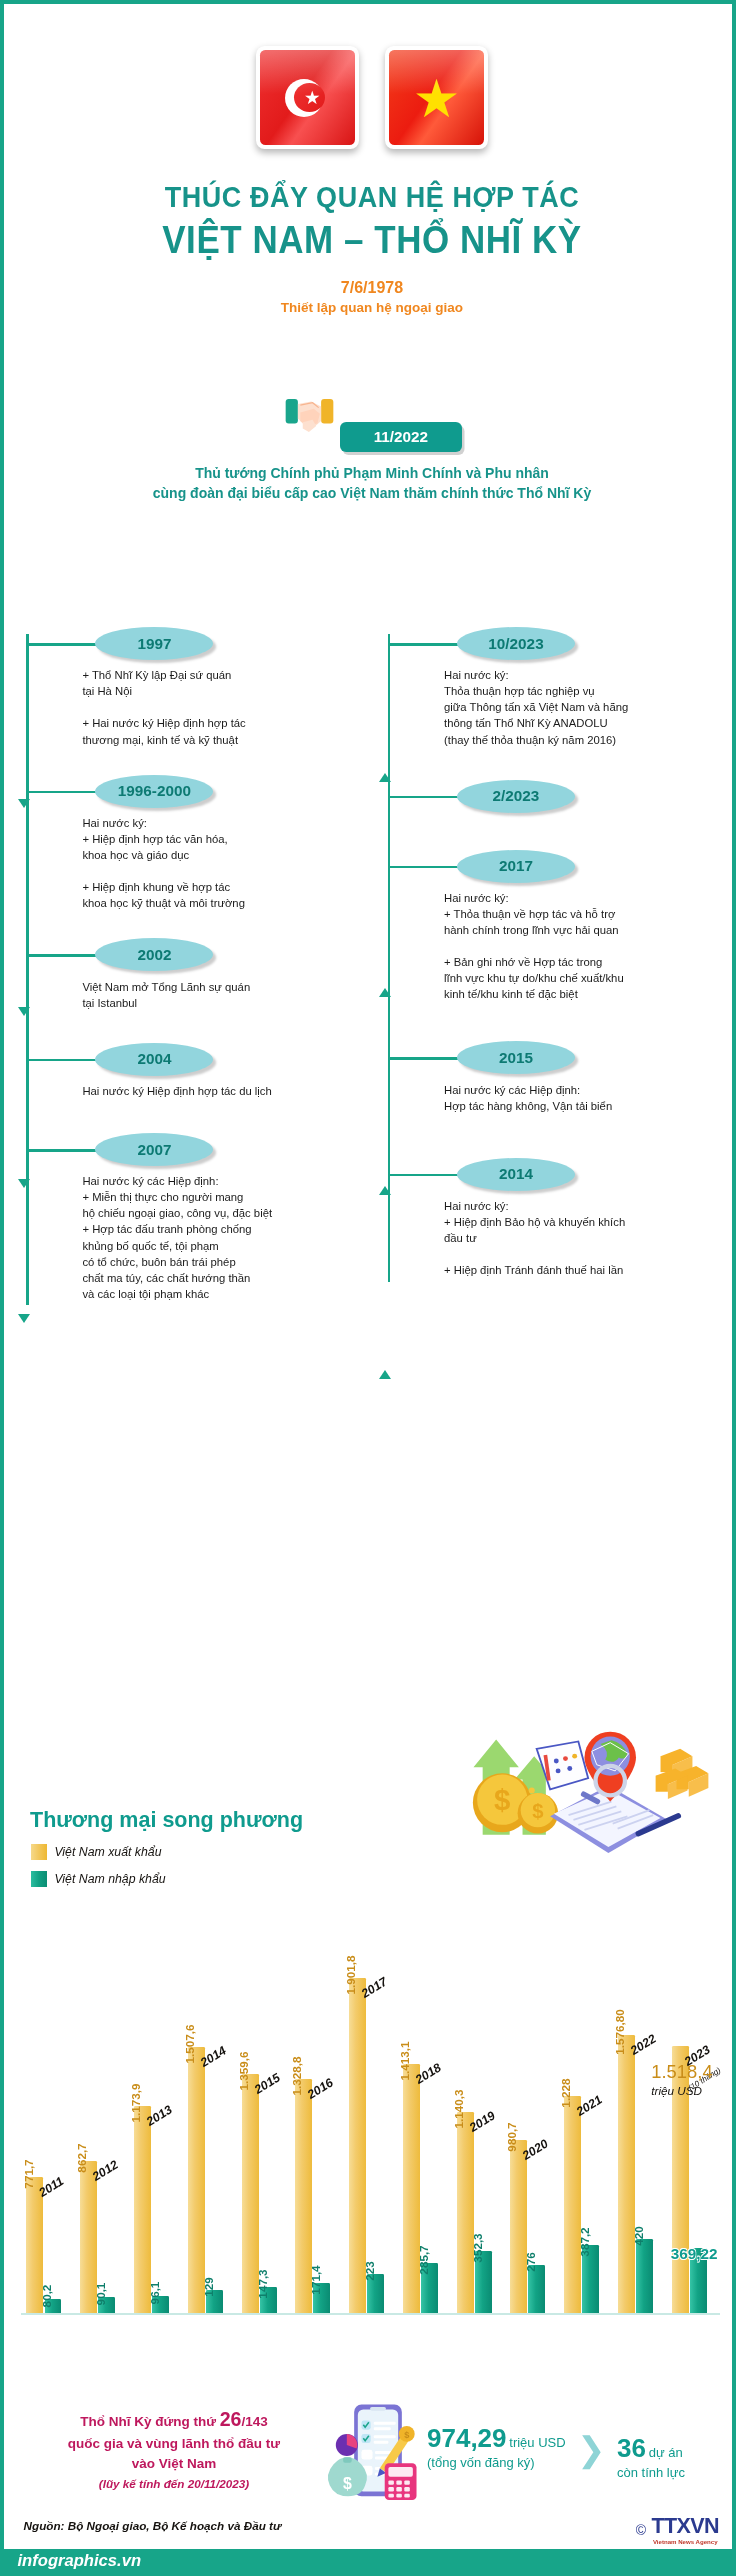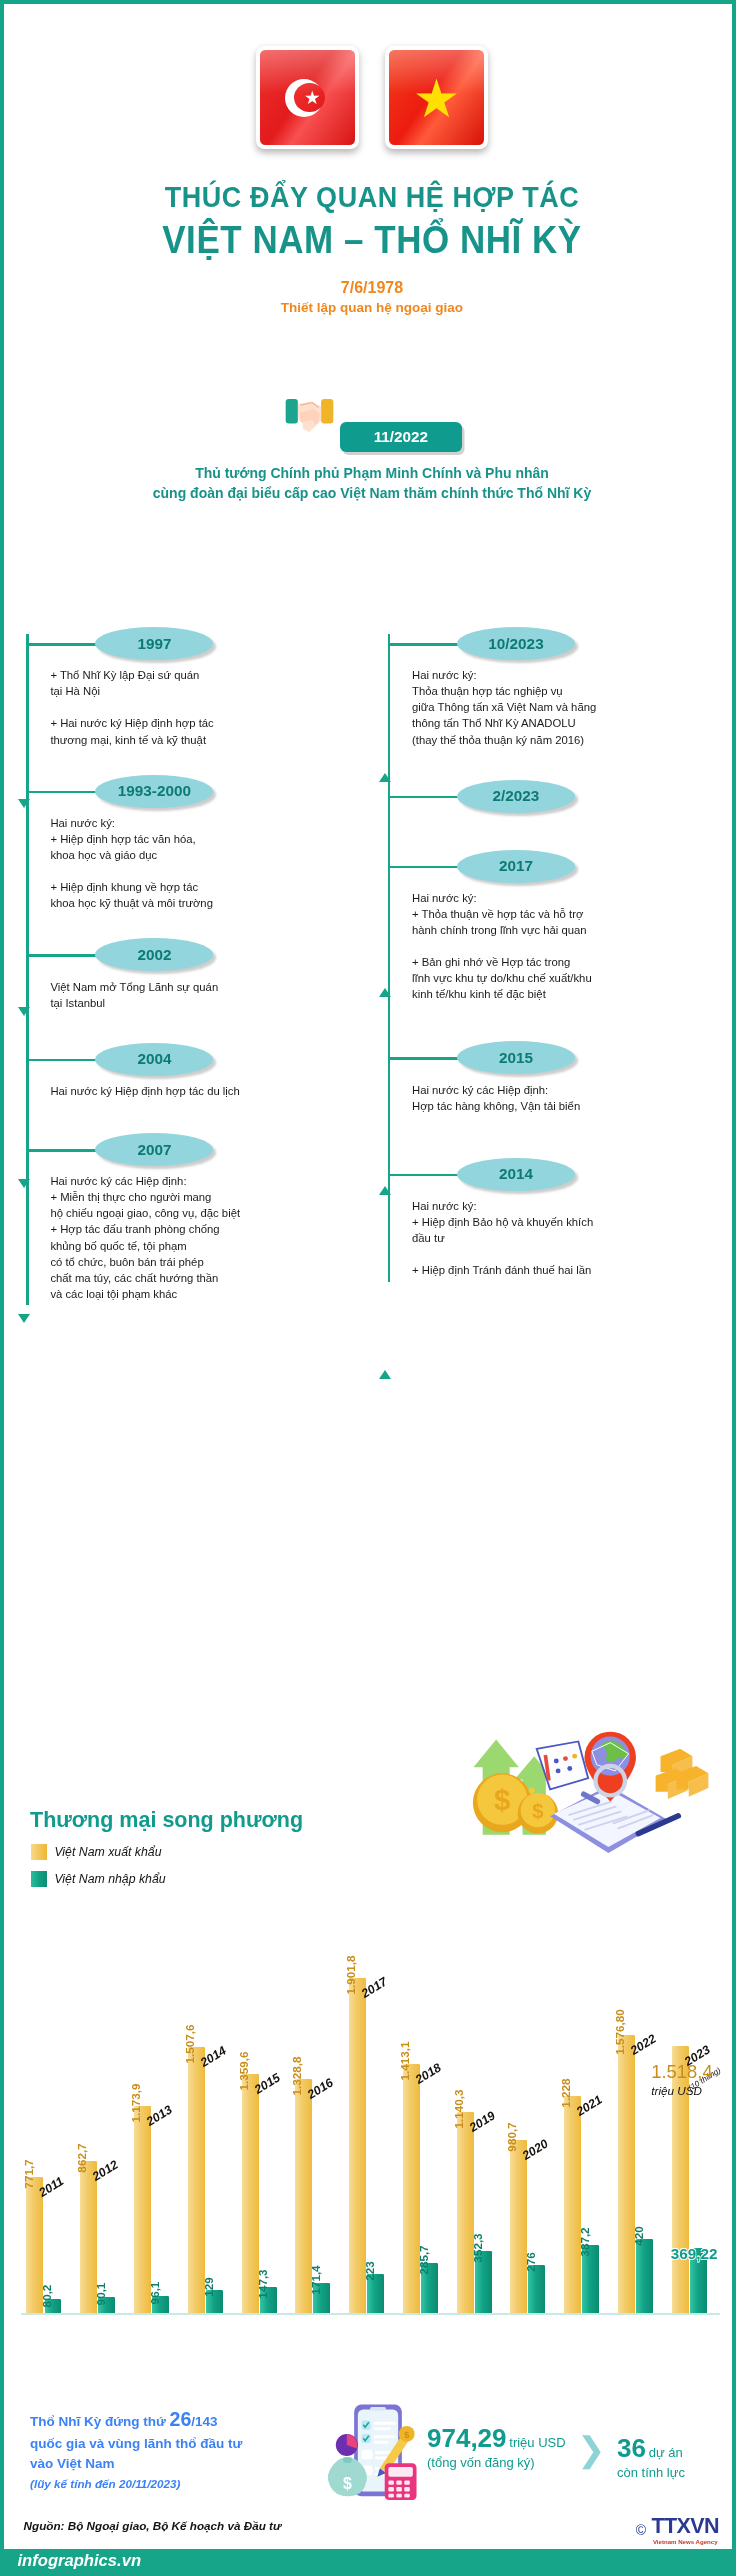--- a/index.html
+++ b/index.html
@@ -61,21 +61,21 @@
   .rail { position:absolute; top:7.4px; bottom:0; width:2.5px; background:#17a589; }
   .col.left .rail { left:3.7px; }
   .col.right .rail { left:3.7px; }
   .ev { position:relative; padding-left:28px; margin-bottom:3.7px; }
   .ev .connector { position:absolute; left:4.9px; top:16px; width:71px; height:2.5px; background:#17a589; }
   .pill { position:relative; display:block; width:118px; height:33px; margin-left:45px;
     background:#92d5dd; border-radius:50%; color:#0d7a73; font-weight:bold;
     font-size:15.3px; display:flex; align-items:center; justify-content:center;
     box-shadow:3.1px 3.1px 2.5px rgba(0,0,0,.20); }
   .ev .body { font-size:11.3px; line-height:1.42; color:#1b1b1b; margin-top:7.4px;
-              white-space:pre-line; padding-right:2.5px; }
+              white-space:pre-line; padding-right:2.5px;margin-left:32px; }
   .ev .body.just { text-align:justify; }
   
   .arrow-d, .arrow-u { position:absolute; left:-4.9px; width:0;height:0; }
   .arrow-d { border-left:6.7px solid transparent; border-right:6.7px solid transparent;
              border-top:9.2px solid #17a589; }
   .arrow-u { border-left:6.7px solid transparent; border-right:6.7px solid transparent;
              border-bottom:9.2px solid #17a589; }
   
   .chart-sec { position:absolute; top:1766px; left:0; width:736px; height:619px; }
   .chart-title { position:absolute; left:26px; top:38px; font-size:21.5px; font-weight:bold; color:#0f9b8e; }
@@ -103,21 +103,21 @@
   .xsub { position:absolute; top:39px; left:50%; transform:translateX(-20%) rotate(-32deg);
     transform-origin:left top; font-size:8px; font-style:italic; color:#15120f; white-space:nowrap; }
   .hi-val { position:absolute; right:7.4px; bottom:218px; text-align:left; }
   .hi-val .n { font-size:18.4px; font-weight:normal; color:#c98d19; }
   .hi-val .u { font-size:11.7px; font-style:italic; color:#15120f; margin-top:1.2px; }
   .imp-last { position:absolute; right:2.5px; bottom:52px; font-size:15.3px; font-weight:bold;
     color:#0f9b8e; text-shadow:0.6px 0.6px 0 #fff,-0.6px -0.6px 0 #fff,0.6px -0.6px 0 #fff,-0.6px 0.6px 0 #fff; }
   
   .facts { position:absolute; top:2392px; left:0; width:736px; height:110px; }
   .fact-left { position:absolute; left:26px; top:8.6px; width:288px;
-    font-size:13.5px; font-weight:bold; color:#3b82f6; line-height:1.5; }
+    font-size:13.5px; font-weight:bold; color:#be185d; line-height:1.5;text-align:center; }
   .fact-left .big { font-size:19.6px; }
   .fact-left .note { font-size:11.7px; font-style:italic; font-weight:bold; }
   .fact-ill { position:absolute; left:307px; top:0px; width:123px; height:107px; }
   .fact-mid { position:absolute; left:423px; top:27px; color:#0f9b8e; }
   .fact-mid .big { font-size:26px; font-weight:bold; }
   .fact-mid .unit { font-size:13px; }
   .fact-mid .sub { font-size:13px; margin-top:1.2px; }
   .arrow-right { position:absolute; left:573px; top:36px; font-size:34px; color:#8ed4d6; line-height:1;}
   .fact-right { position:absolute; left:613px; top:37px; color:#0f9b8e; }
   .fact-right .big { font-size:26px; font-weight:bold; }
@@ -193,21 +193,21 @@
         <div class="connector"></div>
         <div class="pill">1997</div>
         <div class="body">+ Thổ Nhĩ Kỳ lập Đại sứ quán
 tại Hà Nội
 
 + Hai nước ký Hiệp định hợp tác
 thương mại, kinh tế và kỹ thuật</div>
       </div>
       <div class="ev" style="margin-top:27px;">
         <div class="connector"></div>
-        <div class="pill">1993-2000</div>
+        <div class="pill">1996-2000</div>
         <div class="body">Hai nước ký:
 + Hiệp định hợp tác văn hóa,
 khoa học và giáo dục
 
 + Hiệp định khung về hợp tác
 khoa học kỹ thuật và môi trường</div>
       </div>
       <div class="ev" style="margin-top:27px;">
         <div class="connector"></div>
         <div class="pill">2002</div>

